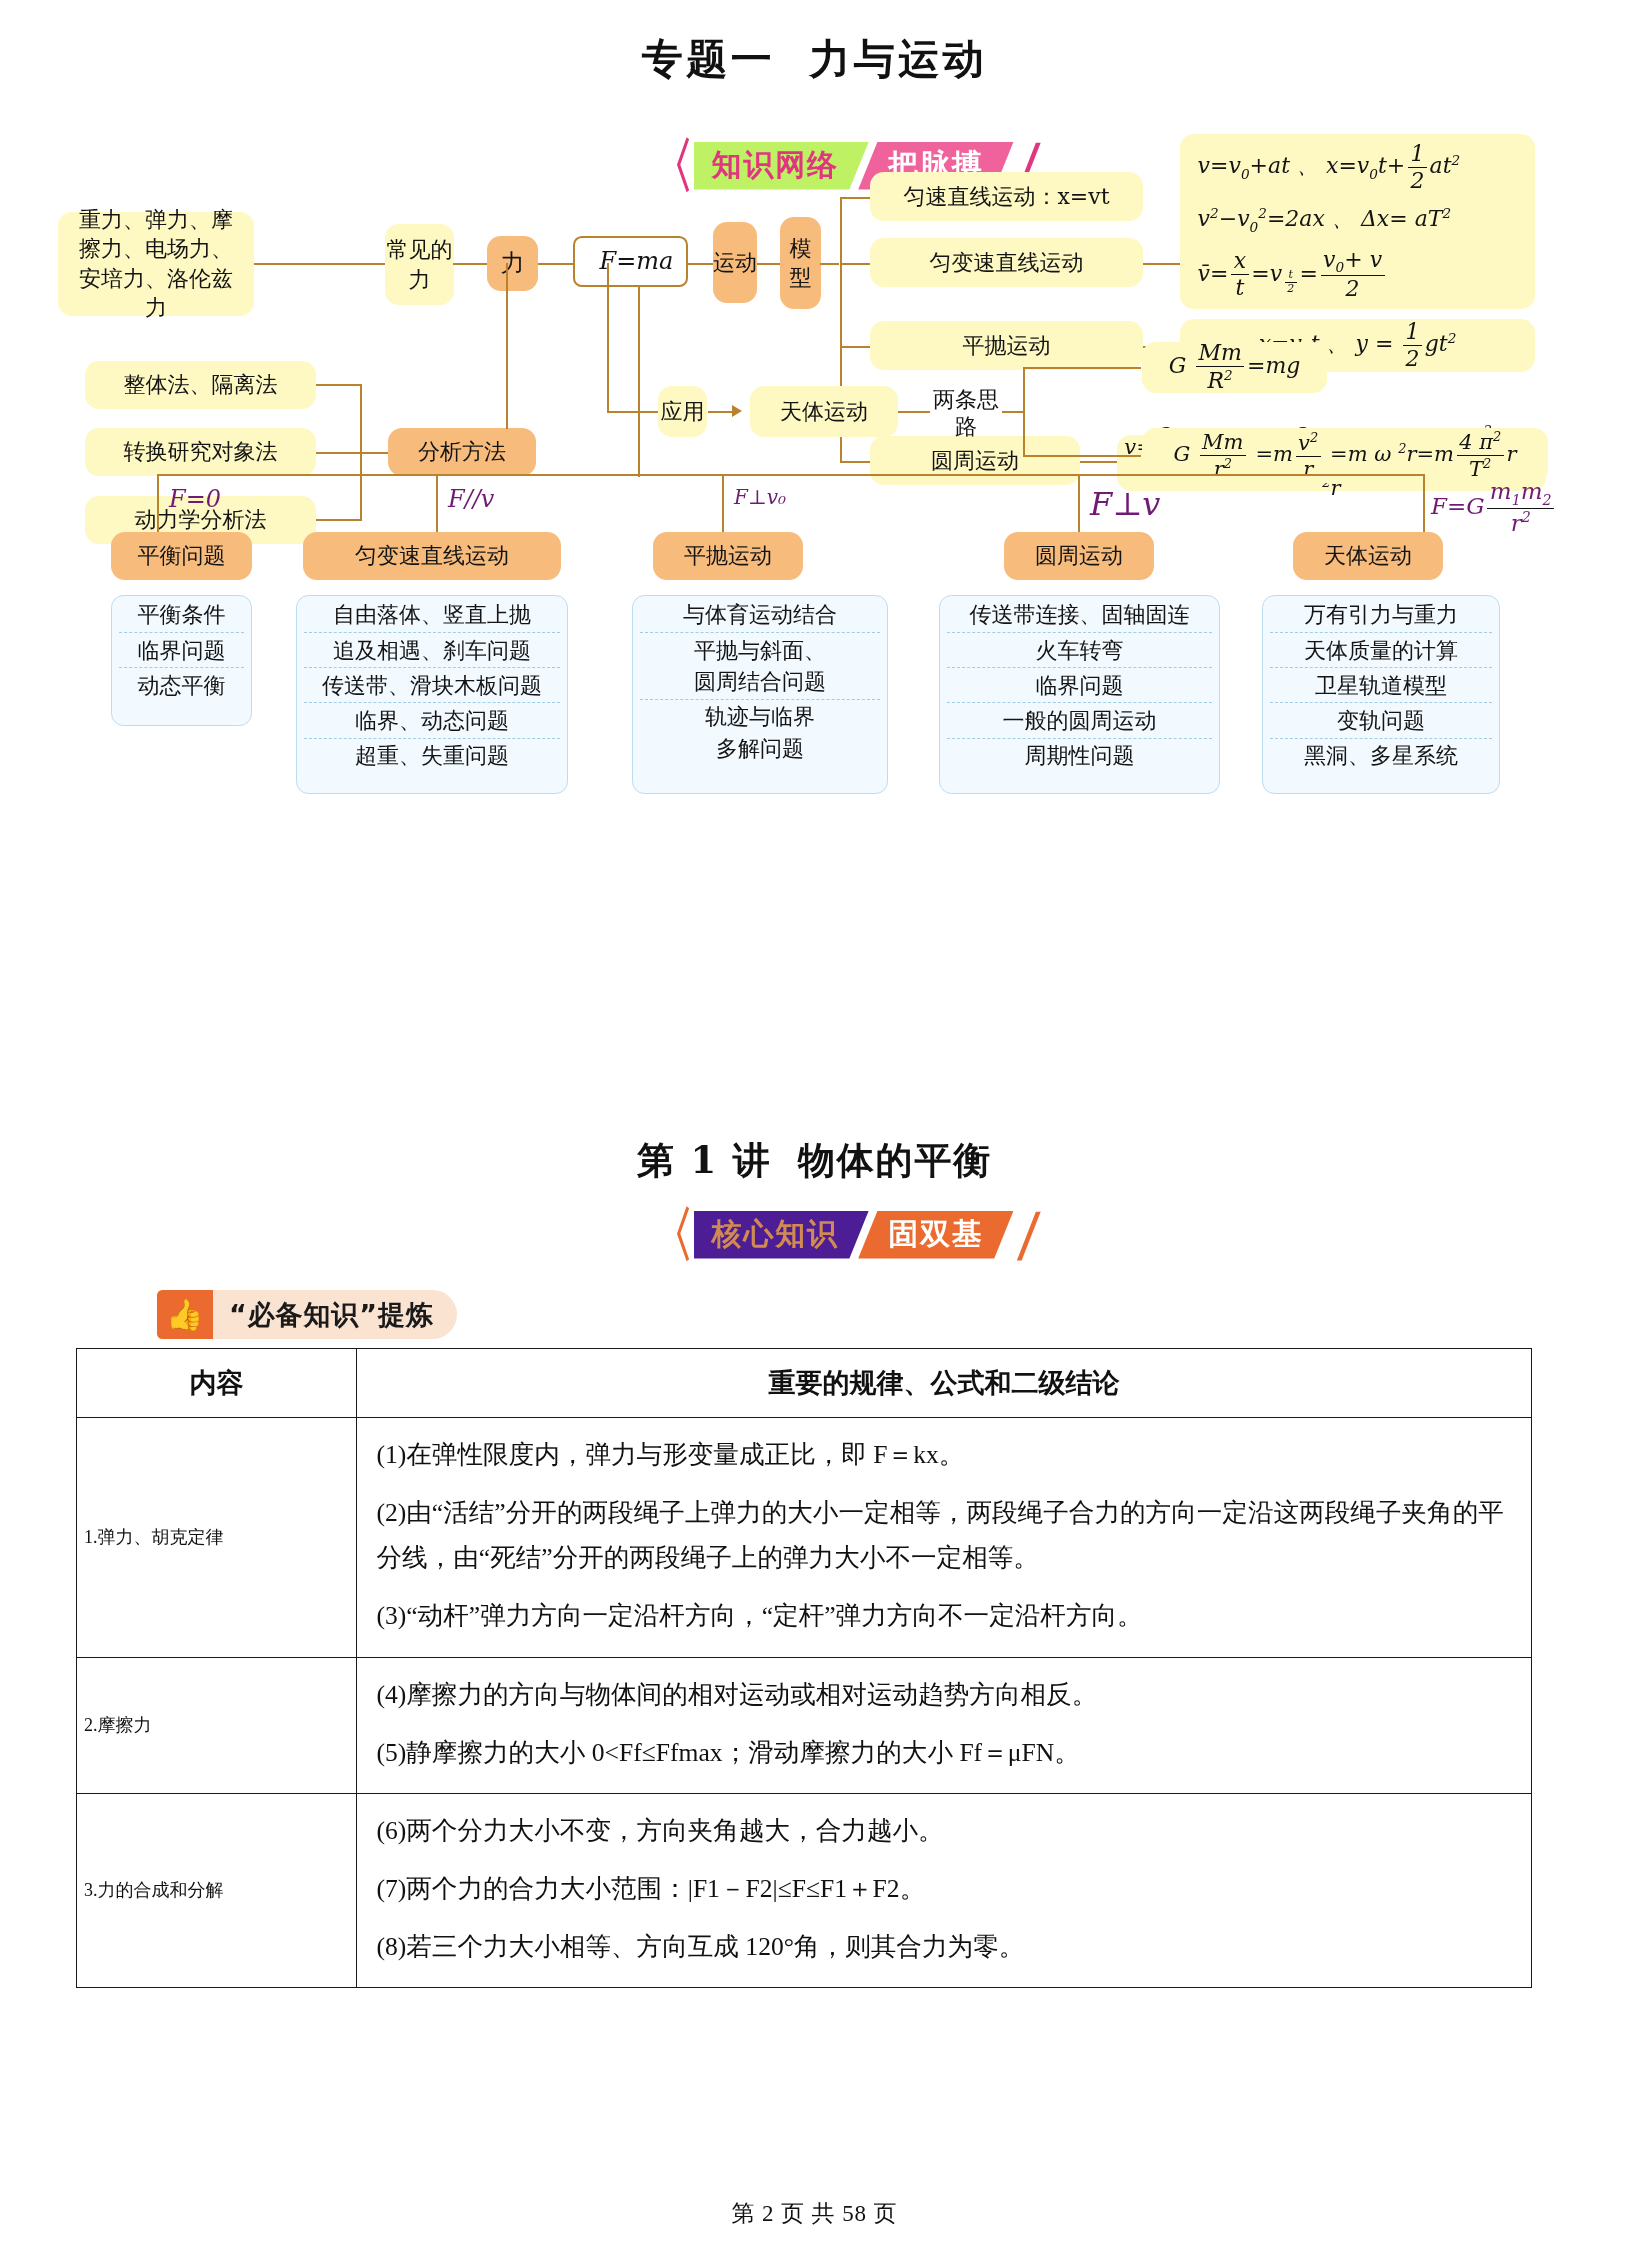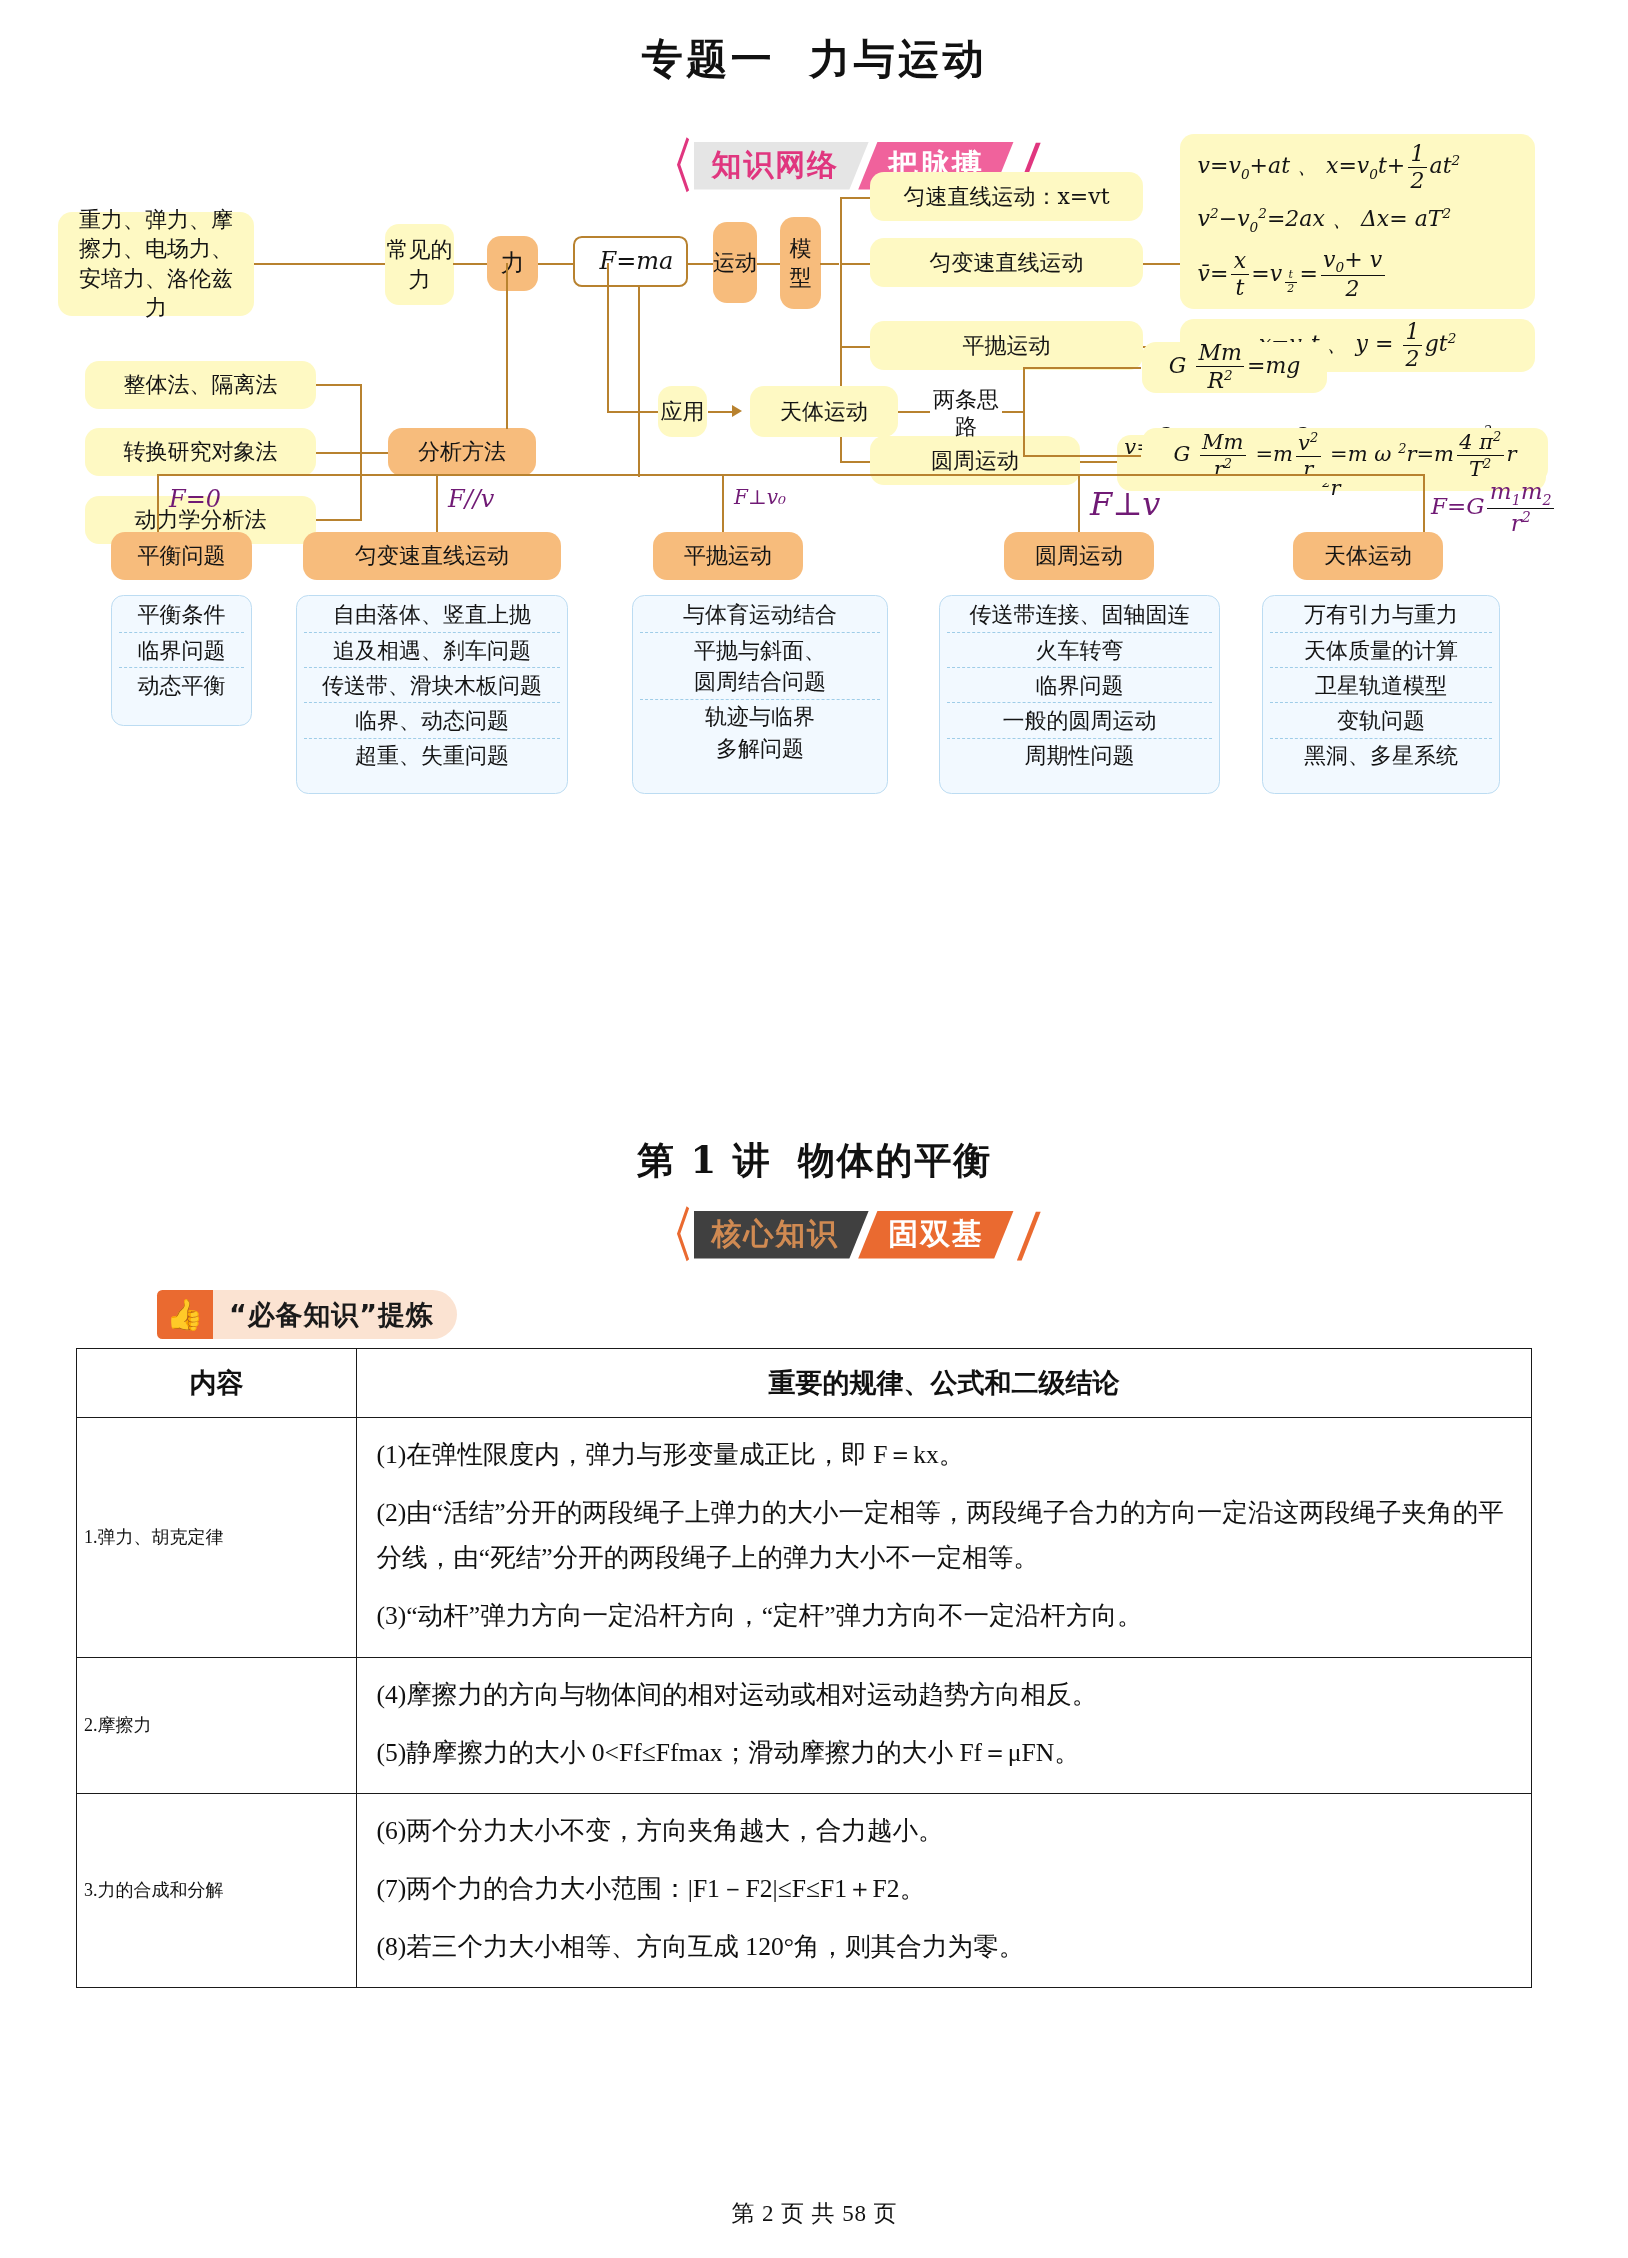--- a/index.html
+++ b/index.html
@@ -32,27 +32,27 @@
   .ribbon .seg.a{clip-path:polygon(0 0,100% 0,calc(100% - 19.4px) 100%,0 100%);padding-right:30px;}
   .ribbon .seg.b{clip-path:polygon(19.4px 0,100% 0,calc(100% - 19.4px) 100%,0 100%);padding:0 30px;margin-left:-10.6px;}
   .ribbon .slash{
     font-size:44px;font-weight:700;line-height:1;
     font-family:"DejaVu Sans",sans-serif;transform:scaleY(1.35) skewX(-12deg);
     margin-left:7px;
   }
 
   #ribbon1{left:650px;top:141px;}
   #ribbon1 .chev{color:#e0367f;}
-  #ribbon1 .seg.a{background:#e5e5e5;color:#e0367f;text-align:center;}
+  #ribbon1 .seg.a{background:#bef264;color:#e0367f;text-align:center;}
   #ribbon1 .seg.b{background:#f0629c;color:#ffffff;}
   #ribbon1 .slash{color:#e0367f;}
 
   #ribbon2{left:650px;top:1210px;}
   #ribbon2 .chev{color:#ea6a30;}
-  #ribbon2 .seg.a{background:#404040;color:#d08a52;}
+  #ribbon2 .seg.a{background:#4c1d95;color:#d08a52;}
   #ribbon2 .seg.b{background:#ea6a30;color:#ffffff;}
   #ribbon2 .slash{color:#ea6a30;}
 
   .lect-title{
     position:absolute;left:0;right:0;top:1136px;text-align:center;
     font-size:37px;font-weight:700;letter-spacing:1.8px;
     font-family:"DejaVu Serif",serif;
   }
   .lect-title .sp{display:inline-block;width:26.5px;}
 

